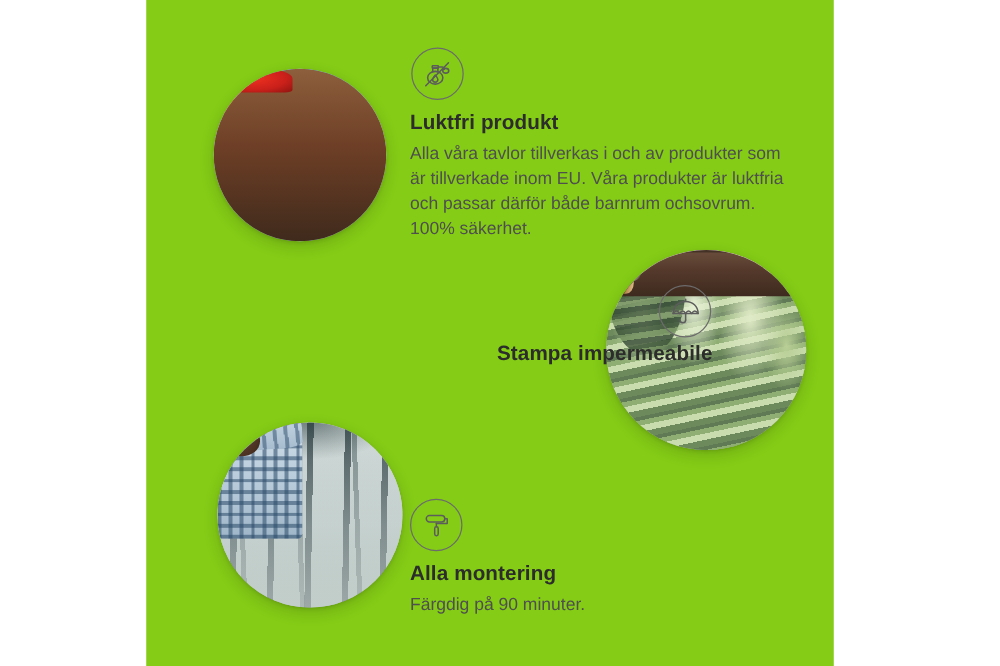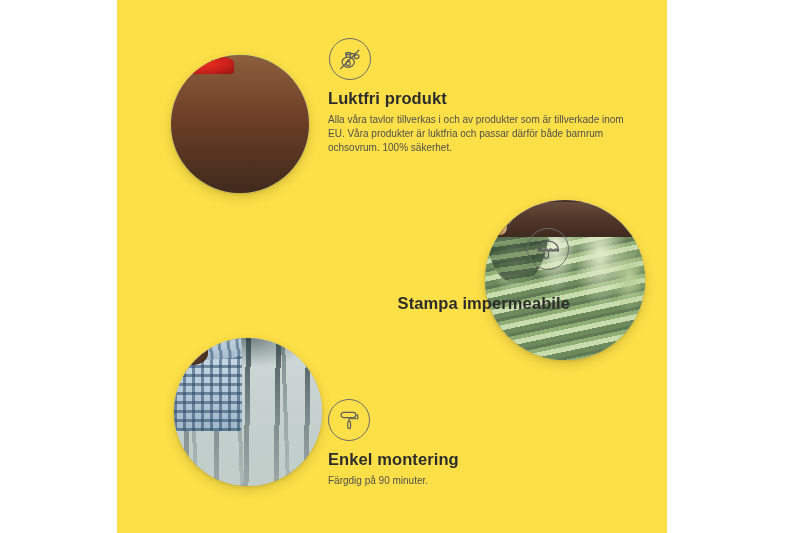--- a/index.html
+++ b/index.html
@@ -20,21 +20,21 @@
     position: absolute;
     inset: 0;
     background: #ffffff;
   }
   #panel {
     position: absolute;
     left: 117px;
     top: 0px;
     width: 550px;
     height: 533px;
-    background: #fde047;
+    background: #84cc16;
     overflow: hidden;
   }
 
   
   .photo {
     position: absolute;
     border-radius: 50%;
     overflow: hidden;
     box-shadow: 0 4px 12px rgba(0,0,0,0.16), 0 1px 3px rgba(0,0,0,0.12);
     background: #cfd6d8;
@@ -350,21 +350,21 @@
   }
   .feature h3 {
     margin: 9px 0 5px 0;
     font-size: 16.5px;
     font-weight: 600;
     color: #2c2c2c;
     letter-spacing: .1px;
   }
   .feature p {
     margin: 0;
-    font-size: 10px;
+    font-size: 14px;
     line-height: 1.42;
     color: #4f4f4f;
   }
 
   
   #feature-odour {
     left: 211px;  
     top: 38px;
     width: 300px;
     text-align: left;
@@ -372,21 +372,21 @@
   #feature-odour .icon-circle { margin-left: 1px; }
 
   
   #feature-waterproof {
     left: 74px;   
     top: 228px;
     width: 379px;
     text-align: right;
   }
   #feature-waterproof .icon-circle { margin-left: auto; margin-right: 1px; }
-  #feature-waterproof h3 { margin-top: 24px; }
+  #feature-waterproof h3 { margin-top: 4px; }
 
   
   #feature-mounting {
     left: 211px;  
     top: 399px;
     width: 300px;
     text-align: left;
   }
 
   .ico { display: block; }
@@ -507,18 +507,18 @@
 
           <rect x="4.2" y="4.6" width="15.4" height="5.4" rx="2.7"></rect>
 
           <path d="M19.6 7.3 h2.0 v3.9 h-9.0"></path>
 
           <line x1="12.6" y1="11.2" x2="12.6" y2="14.0"></line>
 
           <rect x="11.2" y="14.0" width="2.9" height="7.4" rx="1.35"></rect>
         </svg>
       </div>
-      <h3>Enkel montering</h3>
+      <h3>Alla montering</h3>
       <p>Färgdig på 90 minuter.</p>
     </div>
 
   </div>
 </div>
 
 </body></html>

